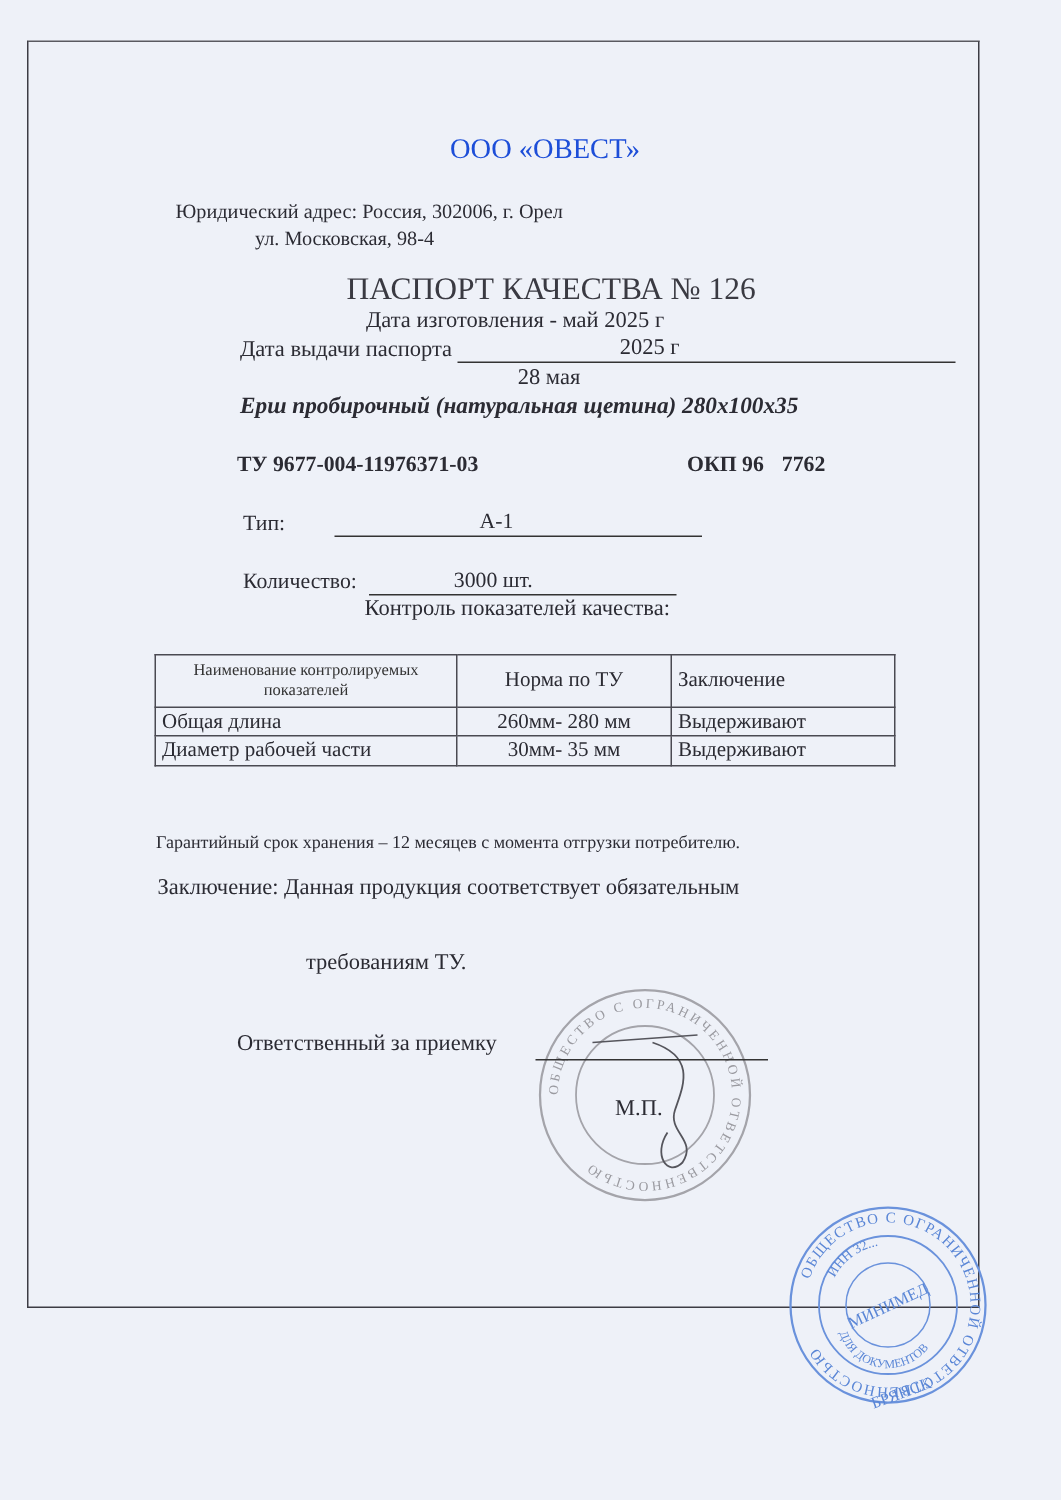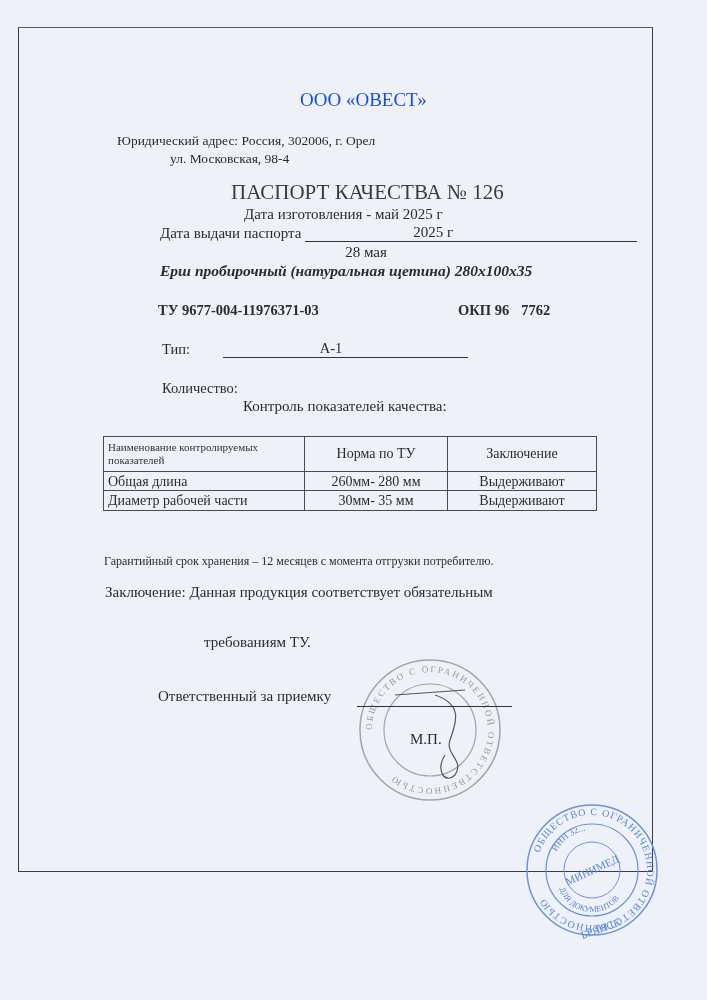--- a/index.html
+++ b/index.html
@@ -36,23 +36,23 @@
   .qty .v { position: absolute; left: 57px; top: -1px; }
   .ctrl { left: 243px; top: 398px; font-size: 15px; }
 
   table.q {
     position: absolute; left: 103px; top: 436px; width: 494px;
     border-collapse: collapse; font-size: 14px;
   }
   table.q td { border: 1px solid #4a4a52; padding: 0 4px; }
   table.q .c1 { width: 192px; }
   table.q .c2 { width: 134px; text-align: center; margin-left: 20px; }
-  table.q .c3 { text-align: center; }
+  table.q .c3 { text-align: left; }
   table.q tr.h td { height: 34px; }
-  table.q tr.h .c1 { font-size: 11px; text-align: left; line-height: 13px; color: #333; }
+  table.q tr.h .c1 { font-size: 11px; text-align: center; line-height: 13px; color: #333; }
   table.q tr.r1 td { height: 18px; line-height: 17px; }
   table.q tr.r2 td { height: 38px; line-height: 18px; }
   table.q tr.r2 .c1 { font-size: 15px; }
   table.q tr.r2 .c3 { vertical-align: top; }
   table.q tr.r3 td { height: 19px; line-height: 18px; }
 
   .warranty { left: 104px; top: 552px; font-size: 12px; line-height: 19px; white-space: normal; width: 480px; }
   .concl1 { left: 105px; top: 584px; font-size: 15px; }
   .concl2 { left: 204px; top: 634px; font-size: 15px; }
   .resp { left: 158px; top: 688px; font-size: 15px; }
@@ -87,20 +87,23 @@
 
 <div class="abs type">
   <span>Тип:</span>
   <span class="uline">
     <span class="v">А-1</span>
   </span>
 </div>
 
 <div class="abs qty">
   <span>Количество:</span>
+  <span class="uline">
+    <span class="v">3000 шт.</span>
+  </span>
 </div>
 
 <div class="abs ctrl">Контроль показателей качества:</div>
 
 <table class="q">
   <tbody>
       <tr class="h">
     <td class="c1">Наименование контролируемых показателей</td>
     <td class="c2">Норма по ТУ</td>
     <td class="c3">Заключение</td>

